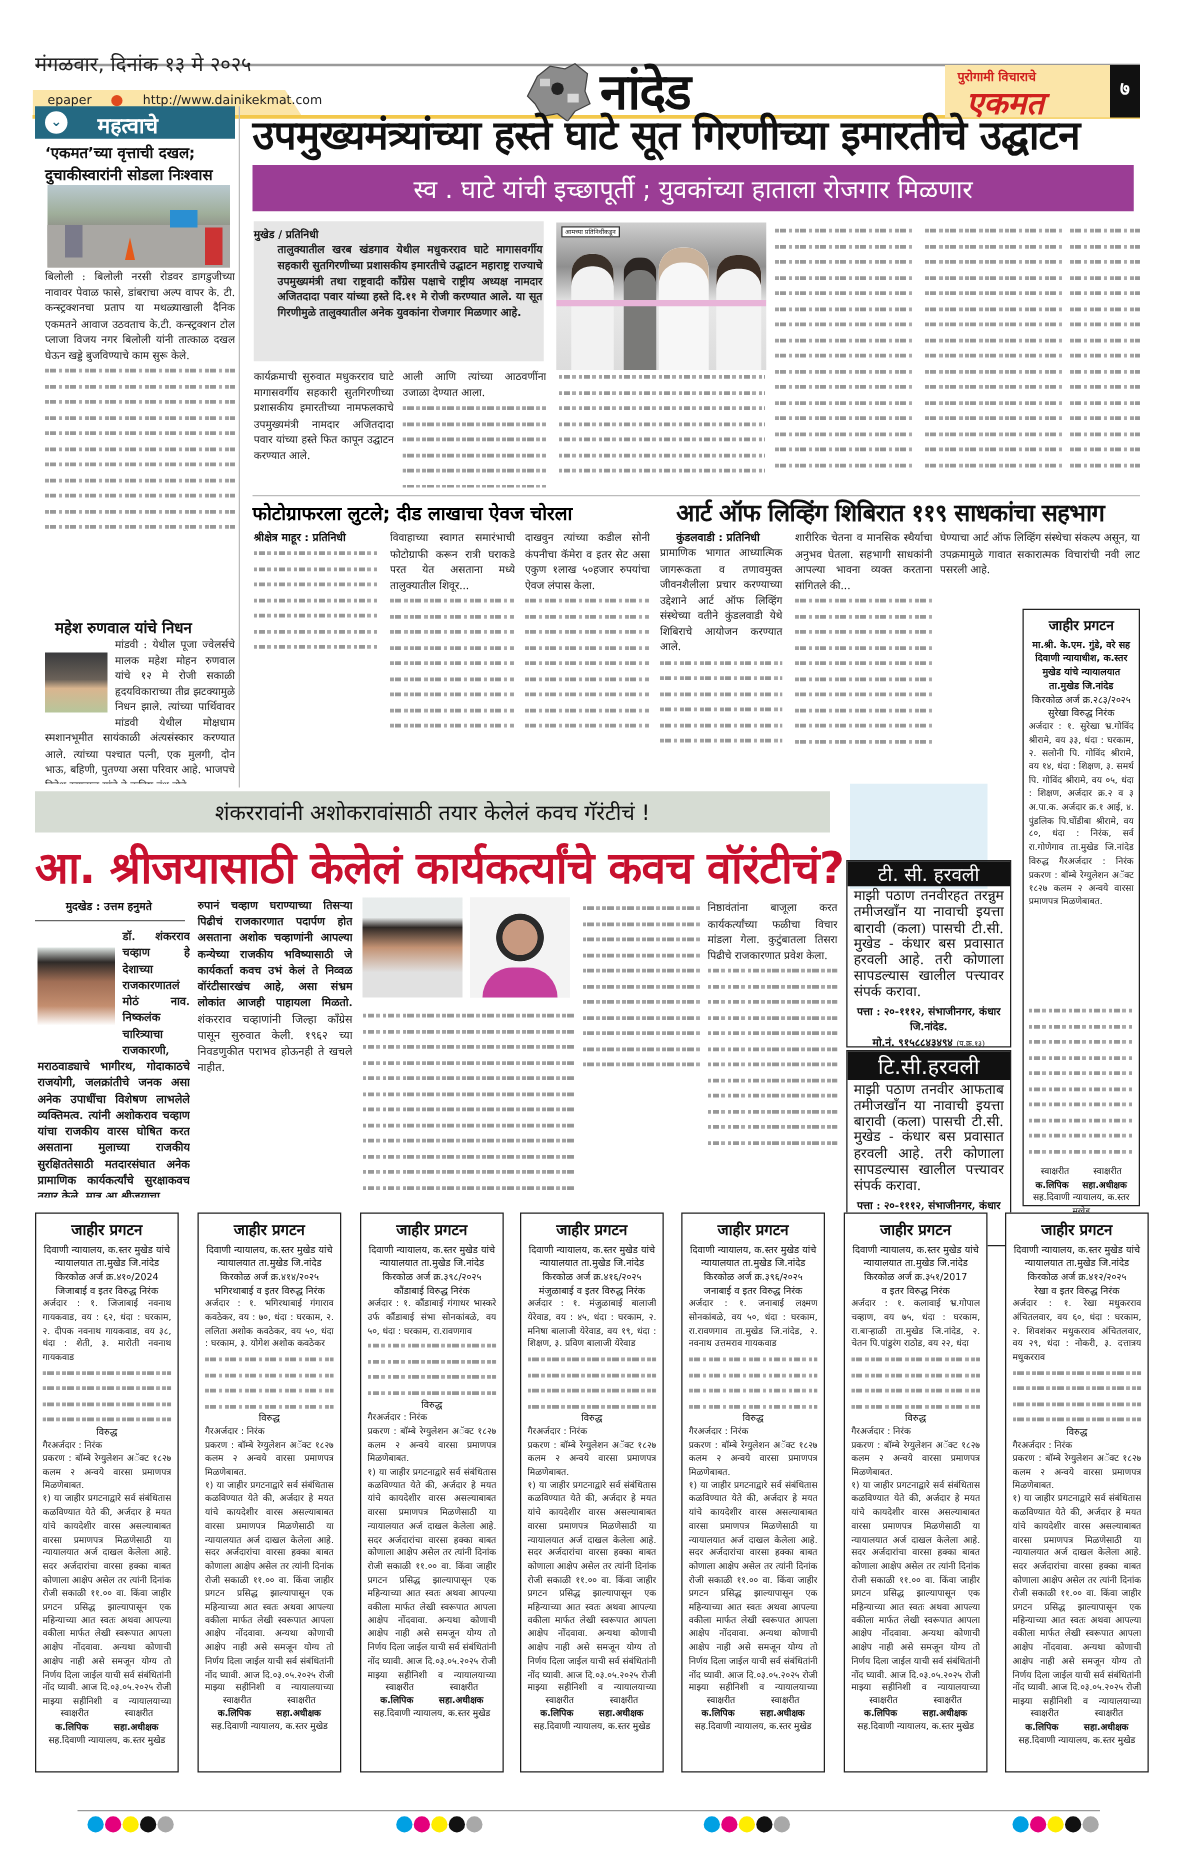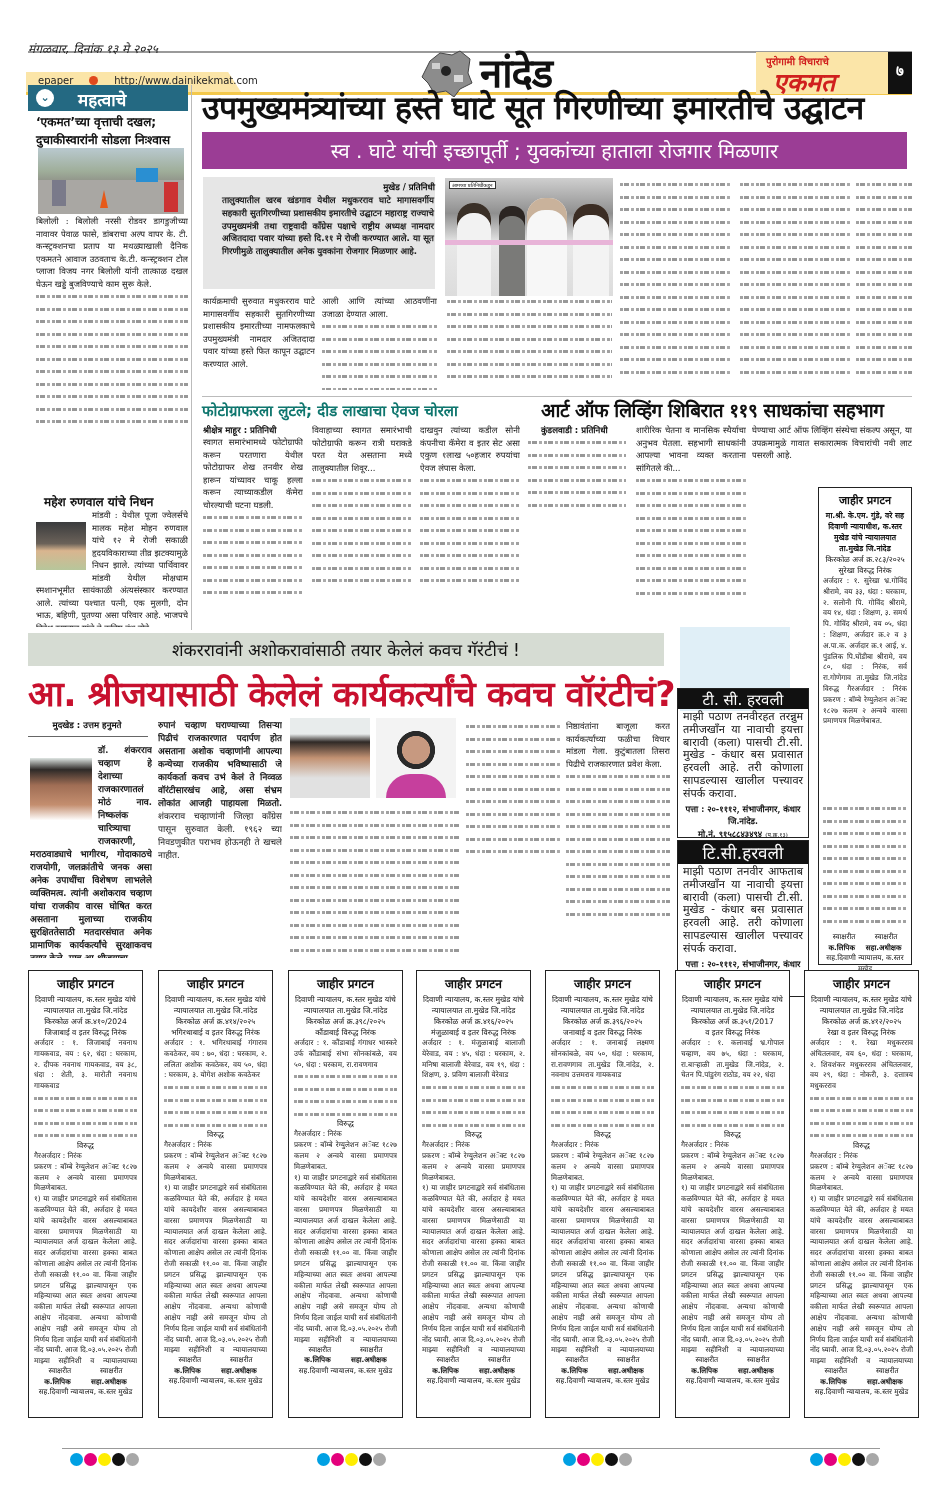--- a/index.html
+++ b/index.html
@@ -6,21 +6,21 @@
   html, body { width: 945px; height: 1501px; background: #ffffff; overflow: hidden; }
   body { font-family: "DejaVu Sans", sans-serif; color: #111; position: relative; }
   .abs { position: absolute; }
   .txt { font-size: 8.4px; line-height: 12.5px; text-align: justify; color: #1a1a1a; overflow: hidden; }
   .serif { font-family: "DejaVu Serif", serif; }
   .filler-line { height: 12.5px; position: relative; }
   .filler-line::after { content: ""; position: absolute; left: 0; right: 0; top: 5px; height: 3px; background: repeating-linear-gradient(90deg, #555 0 3px, #fff 3px 4px, #444 4px 9px, #fff 9px 11px, #666 11px 14px, #fff 14px 16px); opacity: .55; }
 
   
   #topline { left: 28px; top: 51px; width: 884px; height: 2px; background: #9a9a9a; }
-  #date { left: 28px; top: 40px; font-size: 12px; color: #222; font-style: italic; }
+  #date { left: 28px; top: 40px; font-size: 16px; color: #222; }
   #epaper-band { left: 26px; top: 72px; width: 215px; height: 20px; background: #fbe5a8; clip-path: polygon(0 0, 94% 0, 100% 100%, 0 100%); }
   #epaper { left: 38px; top: 75px; font-size: 10px; color: #222; display: flex; align-items: center; gap: 16px; }
   .globe { width: 9px; height: 9px; border-radius: 50%; background: #e04a1e; display: inline-block; }
   #yellow-rule { left: 26px; top: 92px; width: 886px; height: 3px; background: #f3c84b; }
   #map-logo { left: 420px; top: 47px; width: 56px; height: 50px; }
   #edition { left: 480px; top: 44px; font-size: 40px; font-weight: bold; color: #111; letter-spacing: -1px; }
   #brand-box { left: 756px; top: 52px; width: 132px; height: 42px; background: #fbe5a8; }
   #brand-tag { left: 766px; top: 54px; font-size: 10px; color: #d0201e; font-weight: bold; }
   #brand-name { left: 773px; top: 64px; font-size: 25px; color: #d0201e; font-weight: bold; font-style: italic; }
   #page-num-box { left: 888px; top: 52px; width: 24px; height: 42px; background: #111; }
@@ -41,39 +41,39 @@
   #obit-head { left: 44px; top: 493px; font-size: 12px; font-weight: bold; color: #111; }
   #obit-photo { left: 36px; top: 522px; width: 50px; height: 48px; background: linear-gradient(180deg,#3a3b3d 0%,#6b6259 45%,#d9b58f 60%,#b7c69b 100%); }
   #obit-body { left: 36px; top: 507px; width: 152px; height: 120px; }
   #col-sep-1 { left: 191px; top: 85px; width: 1px; height: 545px; background: #bbb; }
 
   
   #lead-head { left: 202px; top: 85px; font-size: 32px; font-weight: bold; color: #111; letter-spacing: -0.5px; white-space: nowrap; }
   #lead-sub-bar { left: 202px; top: 132px; width: 705px; height: 37px; background: #9b3d95; }
   #lead-sub { left: 202px; top: 137px; width: 705px; text-align: center; color: #fff; font-size: 20px; white-space: nowrap; }
   #lead-intro-box { left: 203px; top: 177px; width: 232px; height: 112px; background: #e6e6e6; }
-  #lead-dateline { left: 203px; top: 181px; width: 232px; text-align: right; font-size: 8.5px; font-weight: bold; }
+  #lead-dateline { left: 203px; top: 181px; width: 232px; text-align: left; font-size: 8.5px; font-weight: bold; }
   #lead-intro { left: 222px; top: 194px; width: 212px; font-size: 8.6px; line-height: 12.8px; font-weight: bold; color: #222; text-align: justify; }
   #lead-photo { left: 445px; top: 178px; width: 168px; height: 118px; background: linear-gradient(180deg,#cfcfcf 0%, #8f8f8f 30%, #e8e8e8 55%, #dcdcdc 100%); overflow: hidden; }
   #lead-photo .ribbon { position:absolute; left:0; right:0; top:62px; height:5px; background:#e8b4d8; }
   #lead-photo .p1 { position:absolute; left:12px; top:25px; width:34px; height:93px; background:#f2f2f2; border-radius:16px 16px 0 0; box-shadow: inset 0 10px 0 #3a3028; }
   #lead-photo .p2 { position:absolute; left:54px; top:28px; width:26px; height:90px; background:#7a7a78; border-radius:12px 12px 0 0; box-shadow: inset 0 10px 0 #2b2522; }
   #lead-photo .p3 { position:absolute; left:82px; top:20px; width:40px; height:98px; background:#f7f7f7; border-radius:18px 18px 0 0; box-shadow: inset 0 12px 0 #c9b29b; }
   #lead-photo .p4 { position:absolute; left:128px; top:26px; width:36px; height:92px; background:#f3f3f3; border-radius:16px 16px 0 0; box-shadow: inset 0 11px 0 #3b2d24; }
   #lead-photo-tag { left: 449px; top: 181px; font-size: 5px; background: #fff; border: 1px solid #333; padding: 0 2px; }
   #lead-col1 { left: 203px; top: 295px; width: 112px; height: 95px; }
   #lead-col2 { left: 322px; top: 295px; width: 115px; height: 95px; }
   #lead-col3 { left: 447px; top: 295px; width: 165px; height: 95px; }
   #lead-col4 { left: 620px; top: 178px; width: 112px; height: 212px; }
   #lead-col5 { left: 740px; top: 178px; width: 112px; height: 212px; }
   #lead-col6 { left: 856px; top: 178px; width: 56px; height: 212px; }
   #mid-rule { left: 202px; top: 396px; width: 710px; height: 1px; background: #bbb; }
 
   
-  #photo-head { left: 202px; top: 400px; font-size: 15px; font-weight: bold; color: #0f766e; white-space: nowrap; }
+  #photo-head { left: 202px; top: 400px; font-size: 15px; font-weight: bold; color: #000000; white-space: nowrap; }
   #photo-dateline { left: 203px; top: 424px; font-size: 8.6px; font-weight: bold; }
   #ph-col1 { left: 203px; top: 436px; width: 100px; height: 190px; }
   #ph-col2 { left: 312px; top: 424px; width: 100px; height: 202px; }
   #ph-col3 { left: 420px; top: 424px; width: 100px; height: 202px; }
 
   
   #aol-head { left: 541px; top: 397px; font-size: 19px; font-weight: bold; color: #111; white-space: nowrap; letter-spacing: -0.5px; }
   #aol-dateline { left: 541px; top: 424px; font-size: 8.6px; font-weight: bold; }
   #aol-col1 { left: 528px; top: 436px; width: 98px; height: 190px; }
   #aol-col2 { left: 636px; top: 424px; width: 110px; height: 202px; }
@@ -258,35 +258,35 @@
     <div class="filler-line"></div>
     <div class="filler-line"></div>
     <div class="filler-line"></div>
     <div class="filler-line"></div>
 </div>
 <div class="abs" id="mid-rule"></div>
 
 <div class="abs" id="photo-head">फोटोग्राफरला लुटले; दीड लाखाचा ऐवज चोरला</div>
 <div class="abs" id="photo-dateline">श्रीक्षेत्र माहूर : प्रतिनिधी</div>
 <div class="abs txt serif" id="ph-col1">
-  <span>स्वागत समारंभामध्ये फोटोग्राफी करून परतणारा येथील फोटोग्राफर शेख तनवीर शेख हारून यांच्यावर चाकू हल्ला करून त्याच्याकडील कॅमेरा चोरल्याची घटना घडली.</span>
   <div class="filler-line"></div><div class="filler-line"></div><div class="filler-line"></div><div class="filler-line"></div><div class="filler-line"></div><div class="filler-line"></div><div class="filler-line"></div>
 </div>
 <div class="abs txt serif" id="ph-col2">
   <span>विवाहाच्या स्वागत समारंभाची फोटोग्राफी करून रात्री घराकडे परत येत असताना मध्ये तालुक्यातील शिवूर...</span>
   <div class="filler-line"></div><div class="filler-line"></div><div class="filler-line"></div><div class="filler-line"></div><div class="filler-line"></div><div class="filler-line"></div><div class="filler-line"></div><div class="filler-line"></div><div class="filler-line"></div>
 </div>
 <div class="abs txt serif" id="ph-col3">
   <span>दाखवुन त्यांच्या कडील सोनी कंपनीचा कॅमेरा व इतर सेट असा एकुण १लाख ५०हजार रुपयांचा ऐवज लंपास केला.</span>
   <div class="filler-line"></div><div class="filler-line"></div><div class="filler-line"></div><div class="filler-line"></div><div class="filler-line"></div><div class="filler-line"></div><div class="filler-line"></div><div class="filler-line"></div><div class="filler-line"></div>
 </div>
 
 <div class="abs" id="aol-head">आर्ट ऑफ लिव्हिंग शिबिरात ११९ साधकांचा सहभाग</div>
 <div class="abs" id="aol-dateline">कुंडलवाडी : प्रतिनिधी</div>
 <div class="abs txt serif" id="aol-col1">
+  <span>प्रामाणिक भागात आध्यात्मिक जागरूकता व तणावमुक्त जीवनशैलीला प्रचार करण्याच्या उद्देशाने आर्ट ऑफ लिव्हिंग संस्थेच्या वतीने कुंडलवाडी येथे शिबिराचे आयोजन करण्यात आले.</span>
   <div class="filler-line"></div><div class="filler-line"></div><div class="filler-line"></div><div class="filler-line"></div><div class="filler-line"></div><div class="filler-line"></div>
 </div>
 <div class="abs txt serif" id="aol-col2">
   <span>शारीरिक चेतना व मानसिक स्थैर्याचा अनुभव घेतला. सहभागी साधकांनी आपल्या भावना व्यक्त करताना सांगितले की...</span>
   <div class="filler-line"></div><div class="filler-line"></div><div class="filler-line"></div><div class="filler-line"></div><div class="filler-line"></div><div class="filler-line"></div><div class="filler-line"></div><div class="filler-line"></div><div class="filler-line"></div><div class="filler-line"></div>
 </div>
 <div class="abs txt serif" id="aol-col3" style="width:160px;">
   <span>घेण्याचा आर्ट ऑफ लिव्हिंग संस्थेचा संकल्प असून, या उपक्रमामुळे गावात सकारात्मक विचारांची नवी लाट पसरली आहे.</span>
 </div>
 

